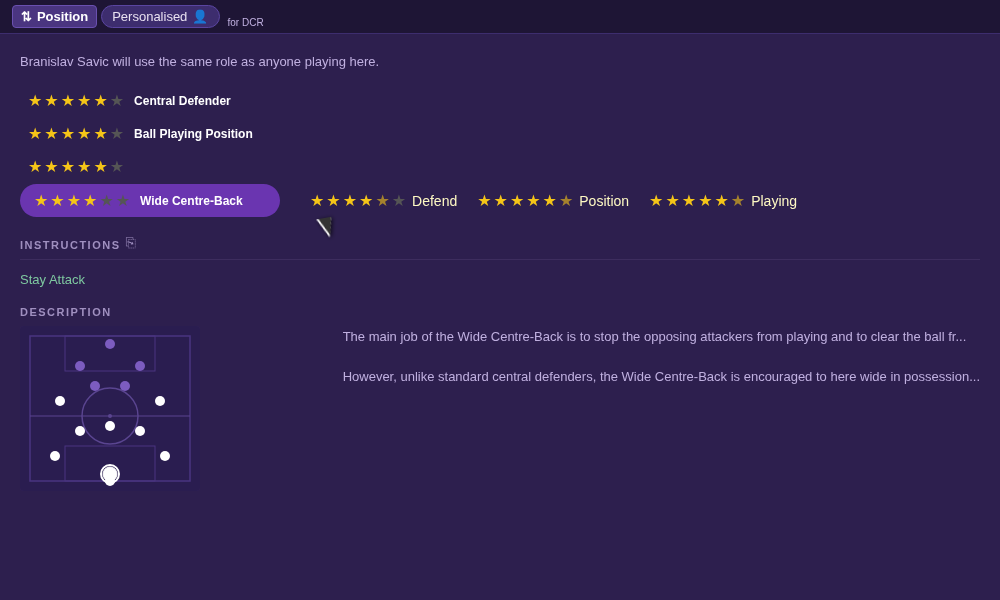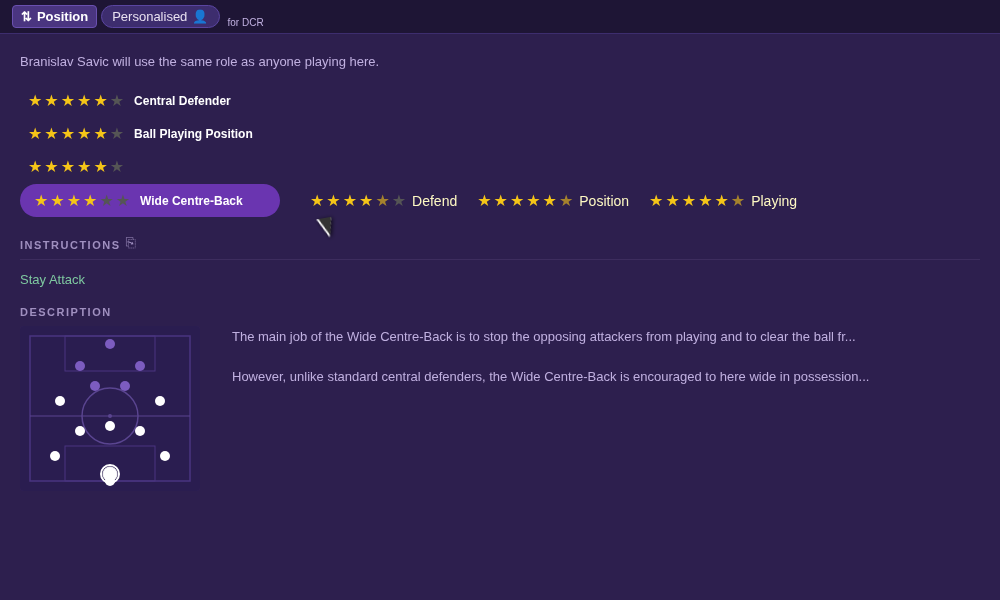--- a/index.html
+++ b/index.html
@@ -163,20 +163,21 @@
     }
 
     
     .description-section {
       margin-top: 0;
     }
     .description-body {
       display: flex;
       gap: 32px;
       margin-top: 8px;
+      justify-content: space-between;
     }
     .field-diagram {
       width: 180px;
       height: 165px;
       background: #3a2560;
       border-radius: 4px;
       flex-shrink: 0;
       position: relative;
       overflow: hidden;
     }

